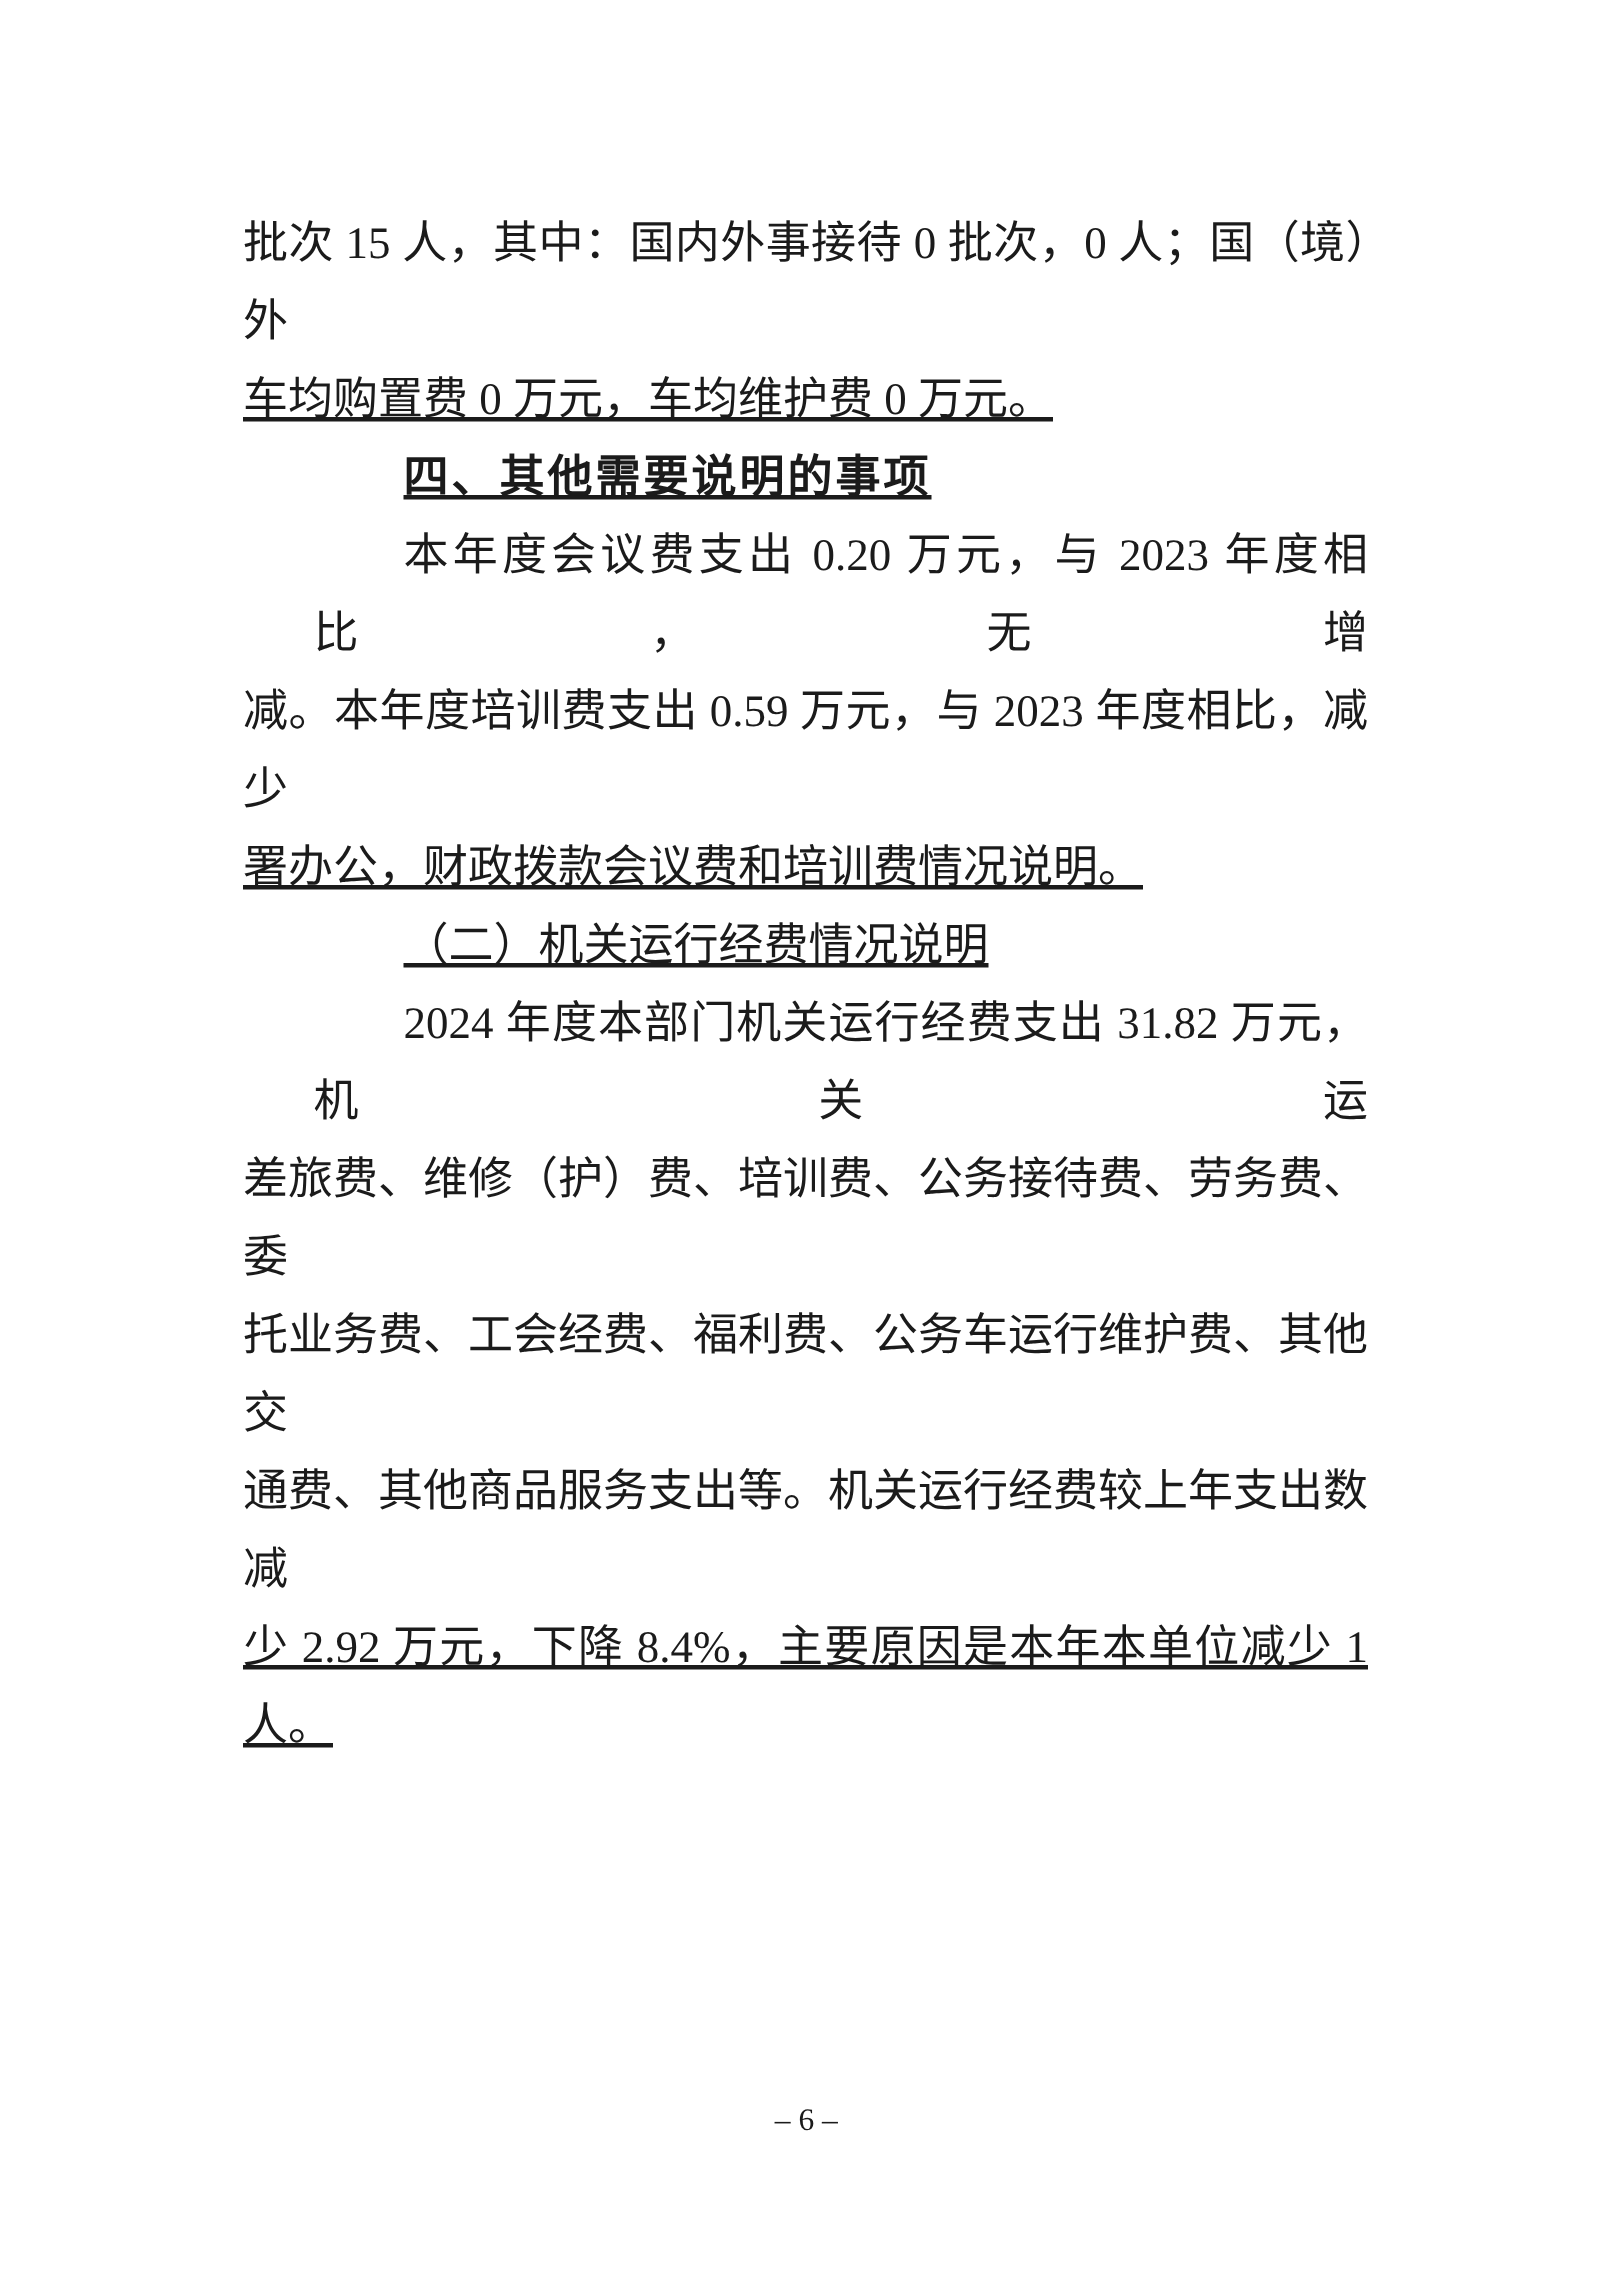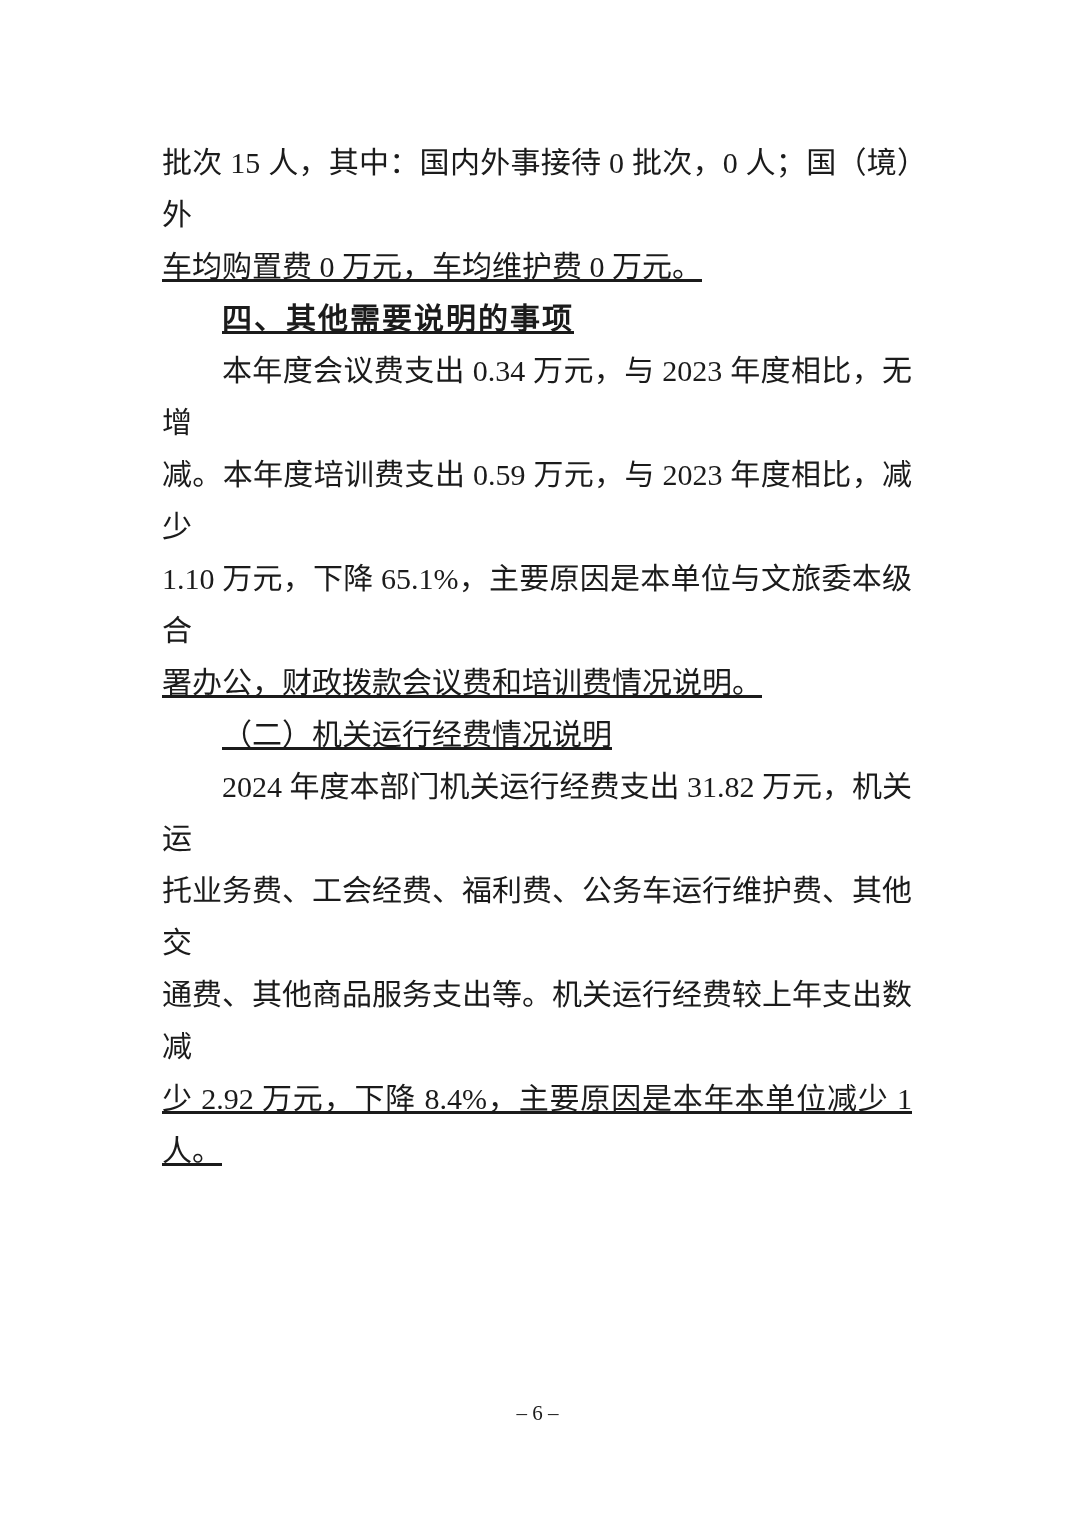--- a/index.html
+++ b/index.html
@@ -22,21 +22,21 @@
     width: 750px;
     font-size: 30px;
     line-height: 52px;
   }
   .para { margin: 0; }
   .line {
     text-align: justify;
     text-align-last: justify;
   }
   .line.last  { text-align-last: left; text-decoration: underline; }
-  .line.indent { text-indent: 60px; }
+  .line.indent { text-indent: 60px; margin-left: 47px; }
   .para.heading .line {
     font-family: "Liberation Sans", "DejaVu Sans", sans-serif;
     font-weight: 700;
     letter-spacing: 2px;
   }
   .para.subheading .line {
     font-weight: 400;
   }
   .page-footer {
     position: absolute;
@@ -55,29 +55,29 @@
 
 <div class="doc-body">
     <div class="para body">
       <div class="line">批次 15 人，其中：国内外事接待 0 批次，0 人；国（境）外</div>
       <div class="line last">车均购置费 0 万元，车均维护费 0 万元。</div>
     </div>
     <div class="para heading">
       <div class="line last indent">四、其他需要说明的事项</div>
     </div>
     <div class="para body">
-      <div class="line indent">本年度会议费支出 0.34 万元，与 2023 年度相比，无增</div>
+      <div class="line indent">本年度会议费支出 0.20 万元，与 2023 年度相比，无增</div>
       <div class="line">减。本年度培训费支出 0.59 万元，与 2023 年度相比，减少</div>
-      <div class="line">1.10 万元，下降 65.1%，主要原因是本单位与文旅委本级合</div>
       <div class="line last">署办公，财政拨款会议费和培训费情况说明。</div>
     </div>
     <div class="para subheading">
       <div class="line last indent">（二）机关运行经费情况说明</div>
     </div>
     <div class="para body">
       <div class="line indent">2024 年度本部门机关运行经费支出 31.82 万元，机关运</div>
+      <div class="line">差旅费、维修（护）费、培训费、公务接待费、劳务费、委</div>
       <div class="line">托业务费、工会经费、福利费、公务车运行维护费、其他交</div>
       <div class="line">通费、其他商品服务支出等。机关运行经费较上年支出数减</div>
       <div class="line last">少 2.92 万元，下降 8.4%，主要原因是本年本单位减少 1 人。</div>
     </div>
   </div>
 
 <div class="page-footer">– 6 –</div>
 
 </body></html>

